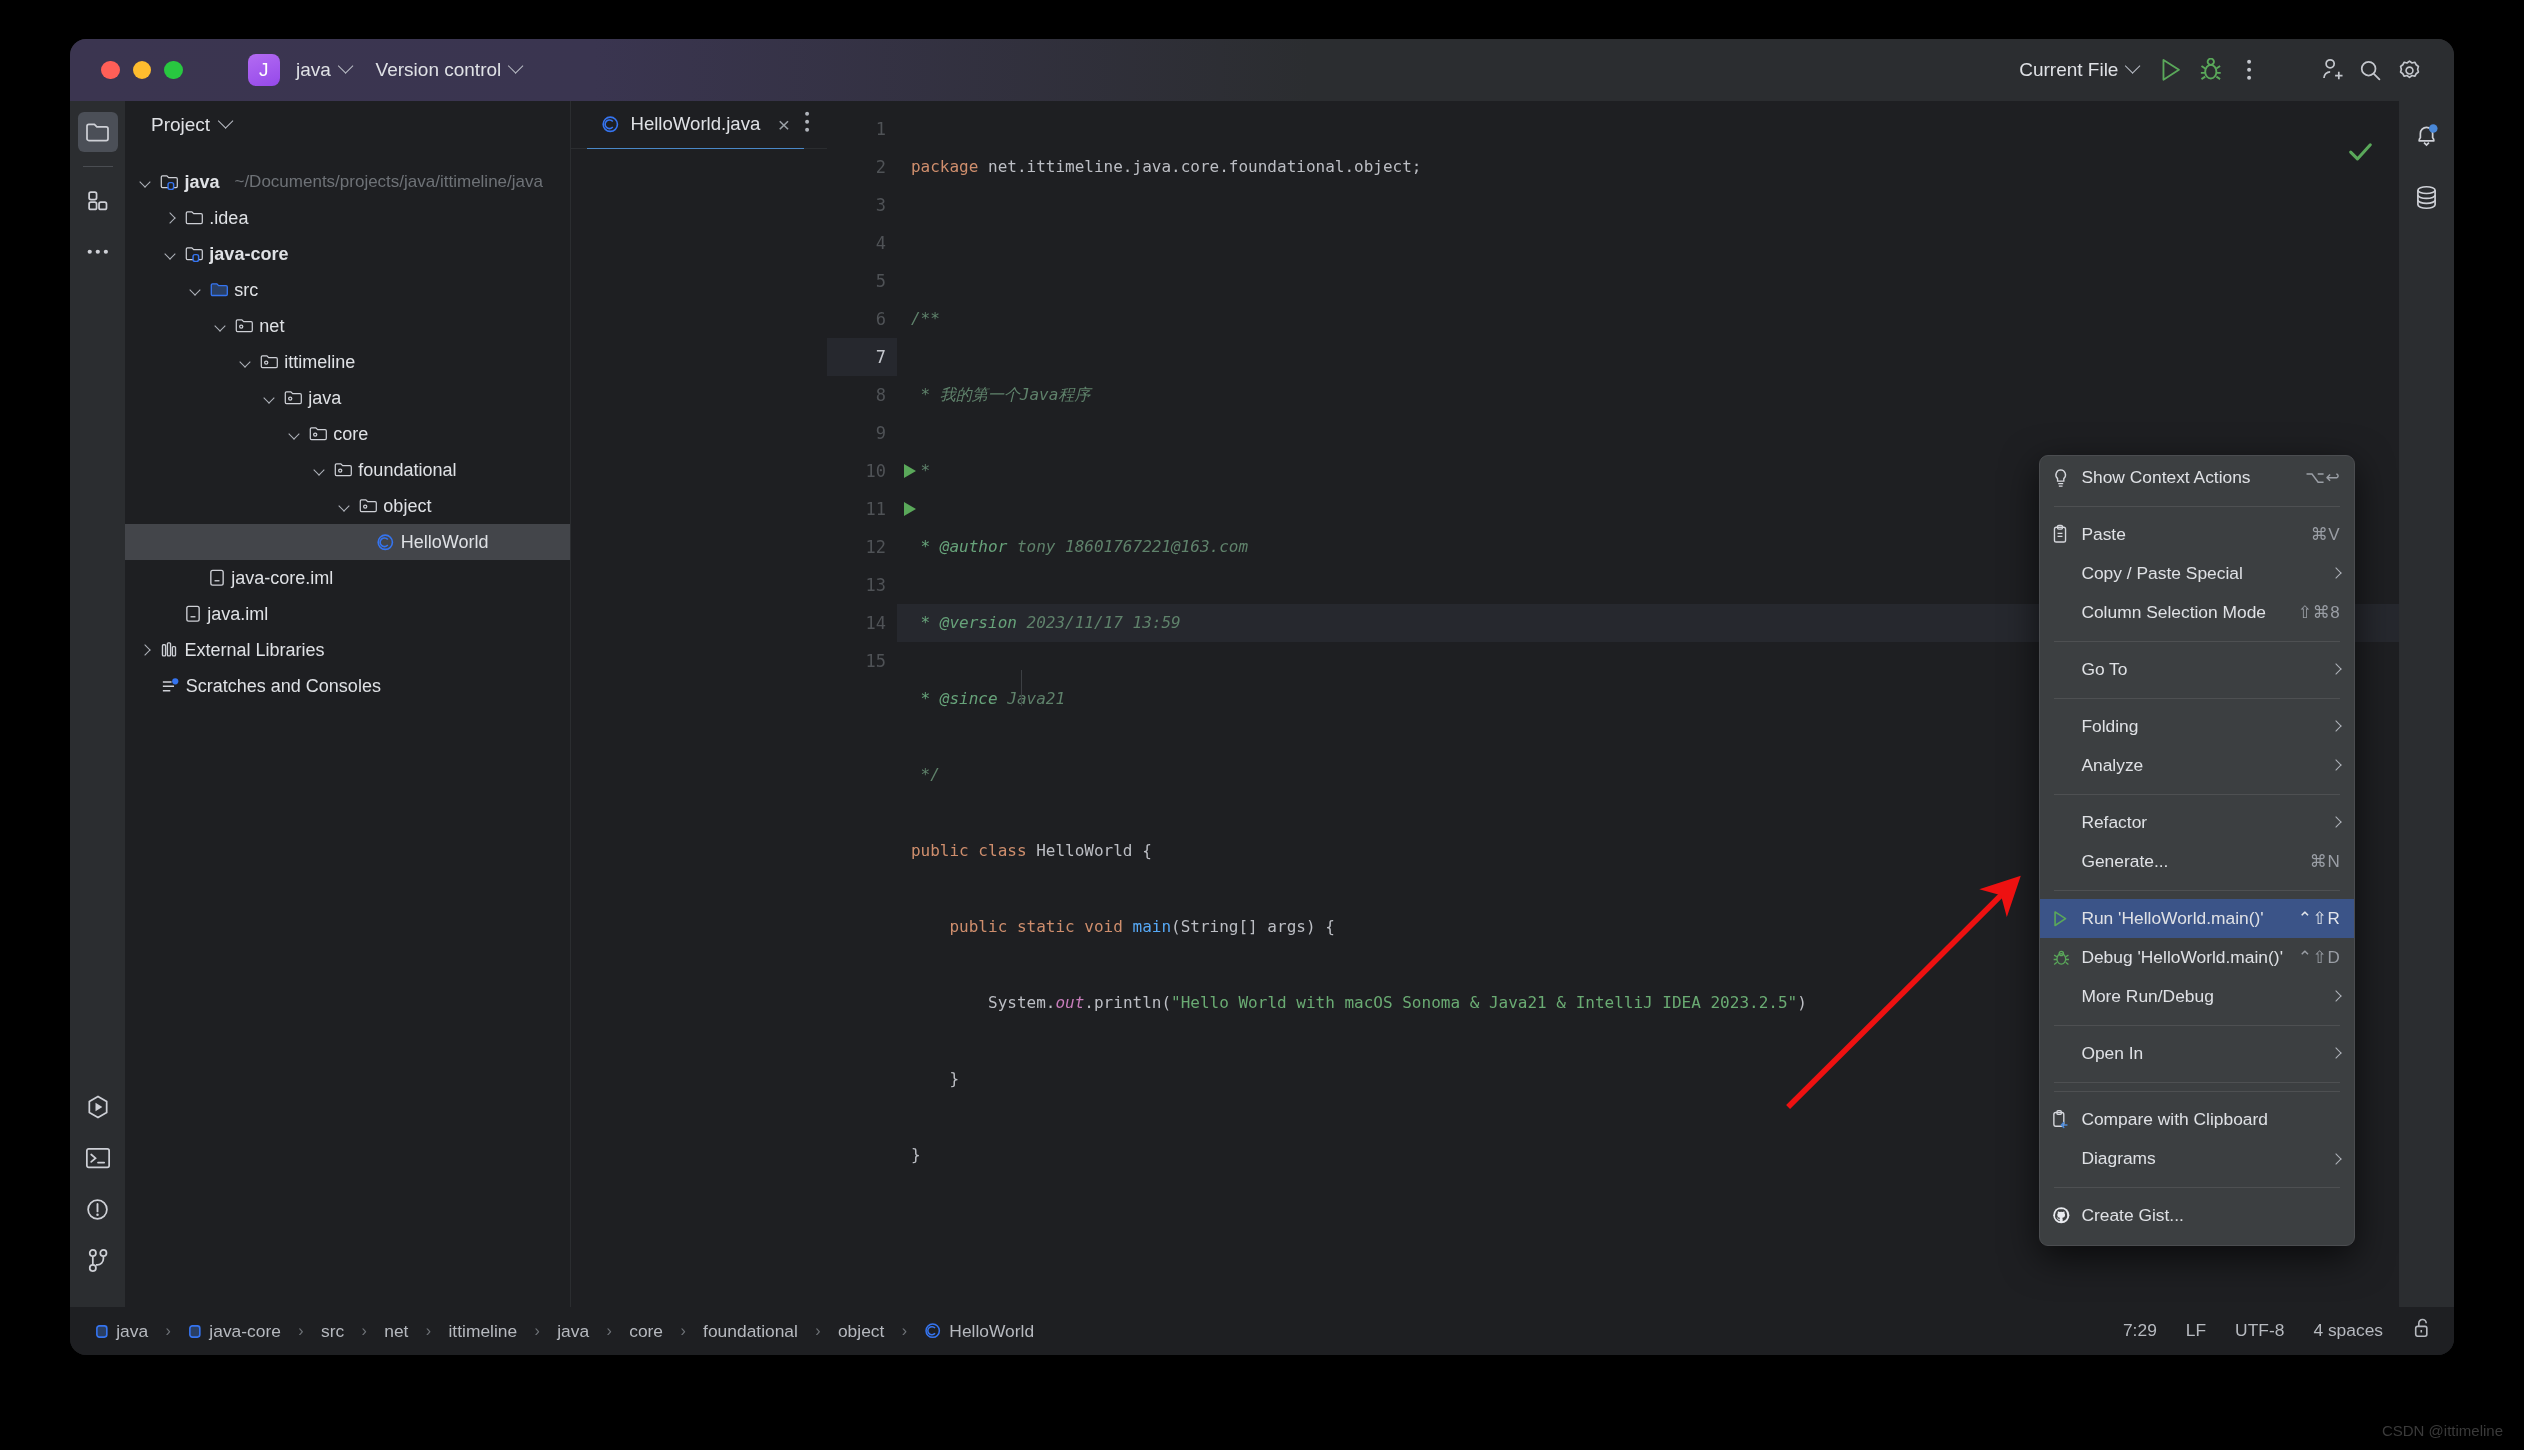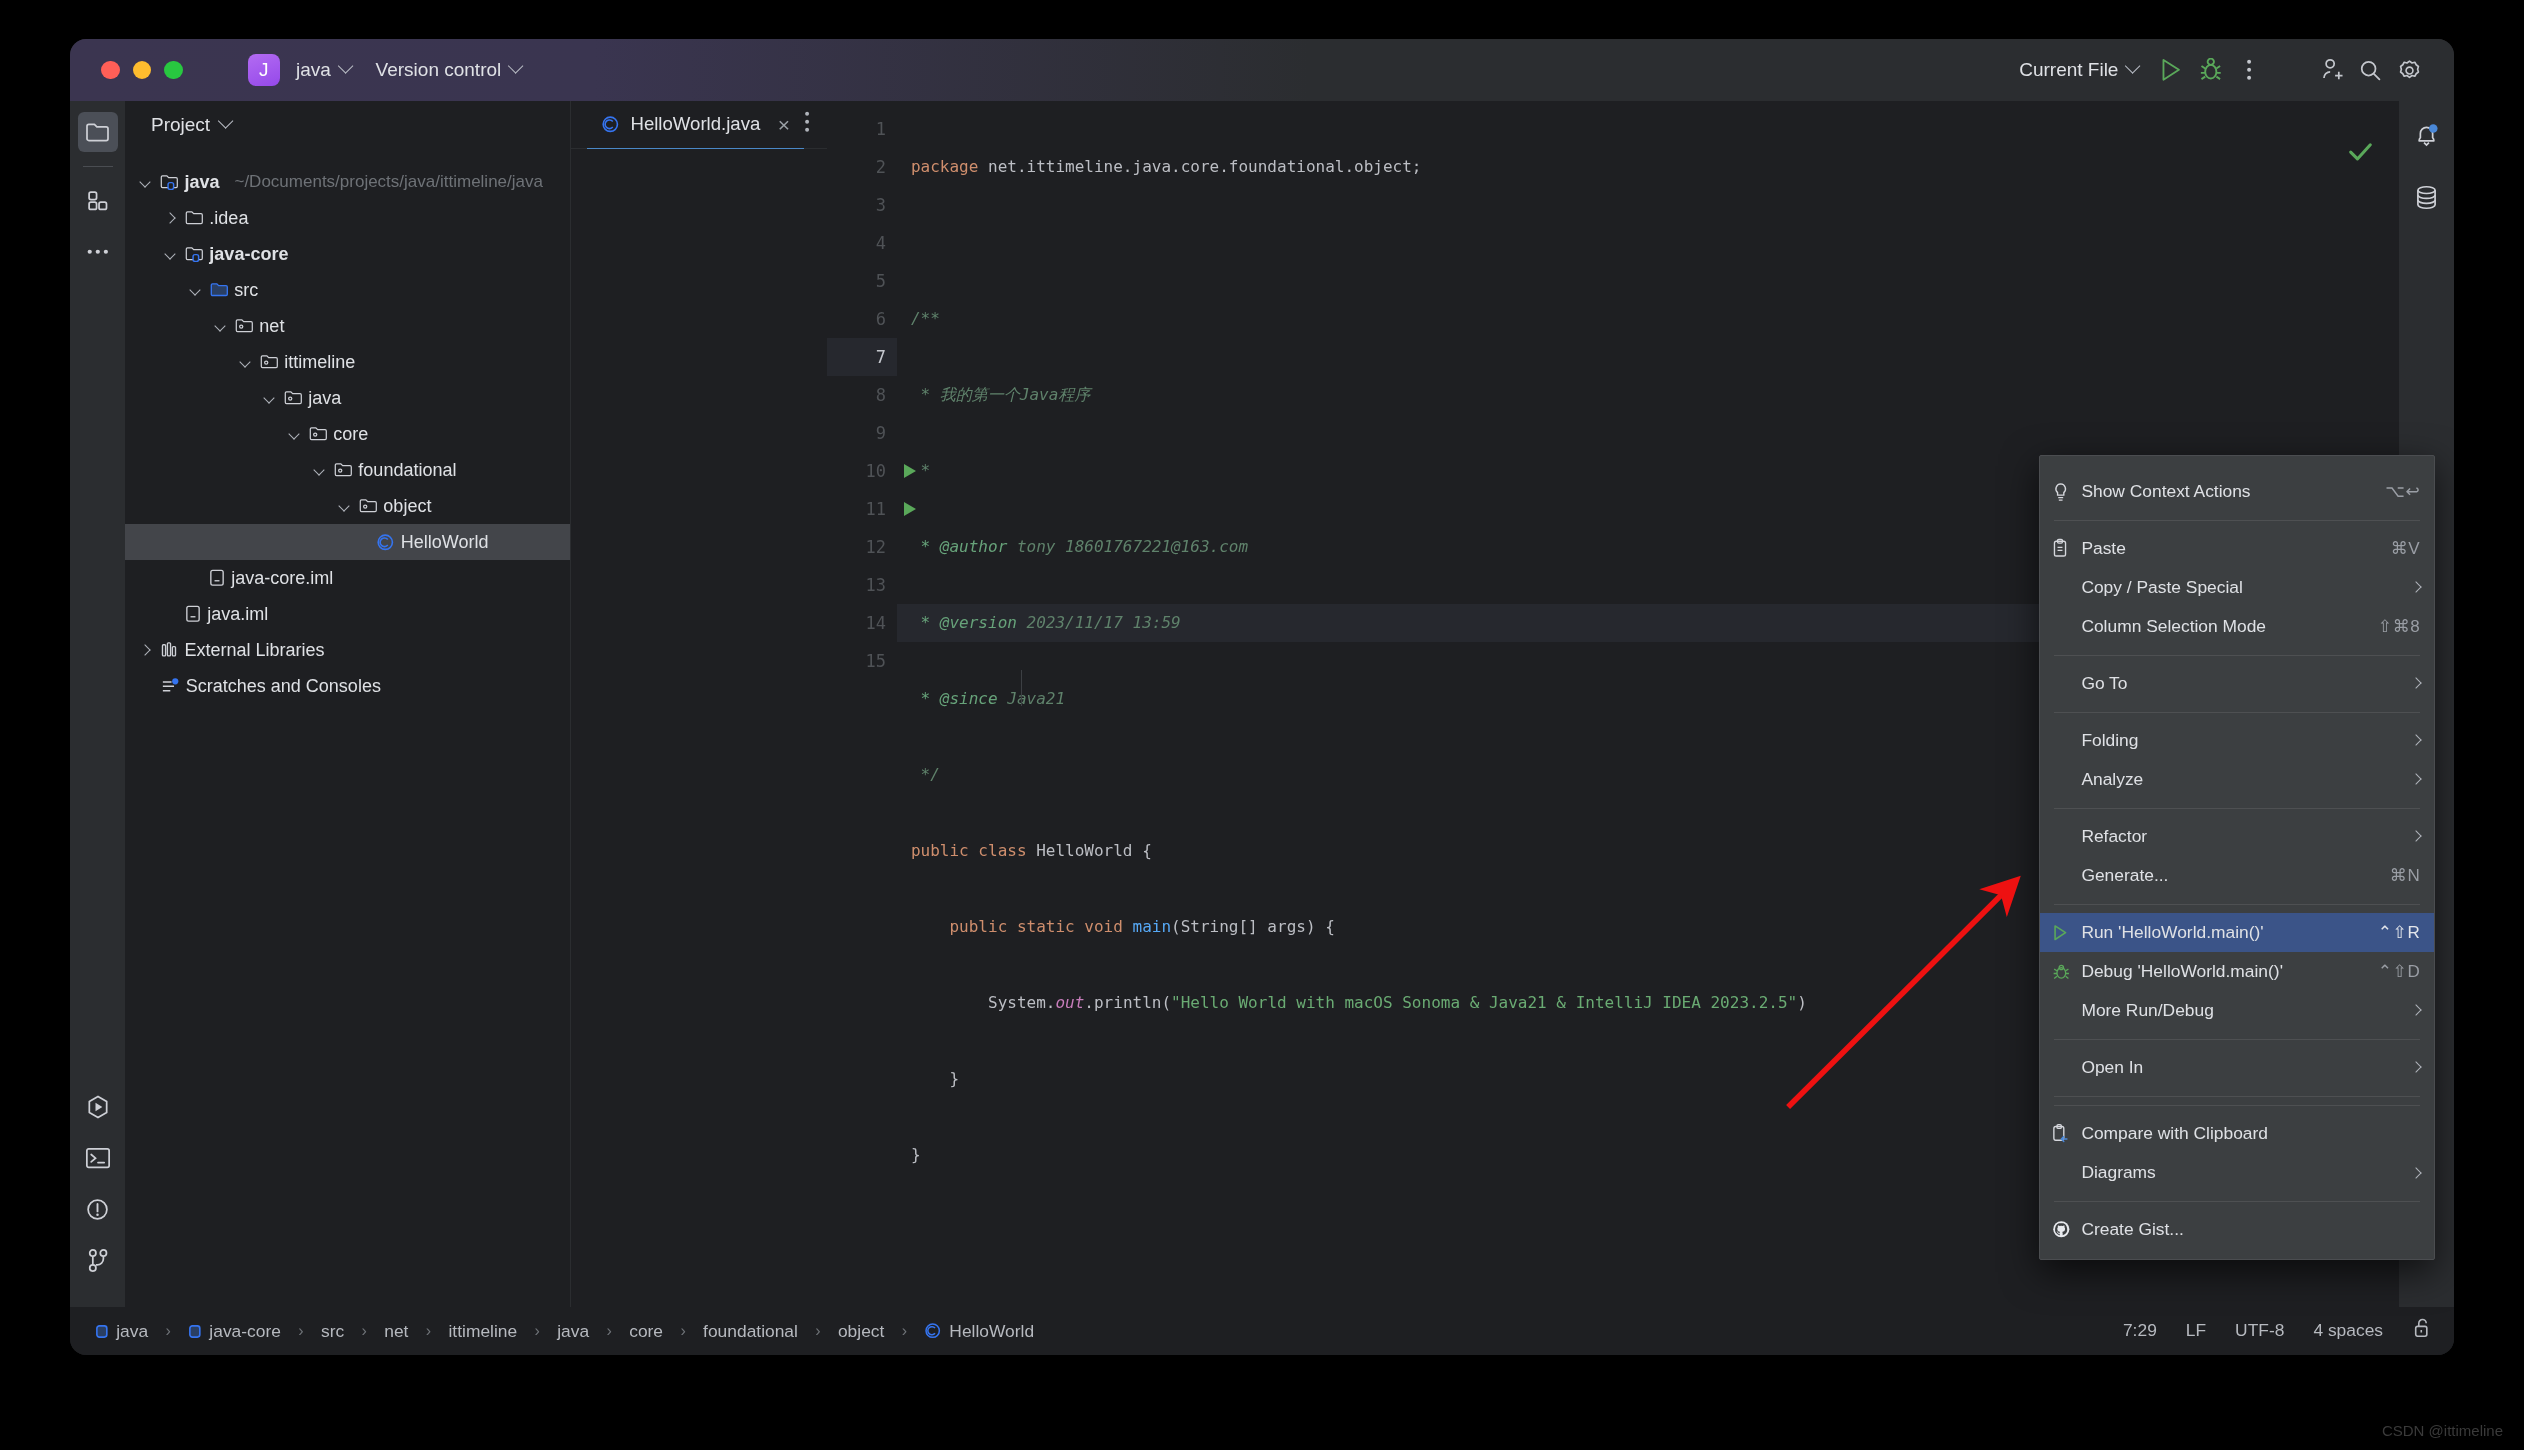--- a/index.html
+++ b/index.html
@@ -177,25 +177,25 @@
     color:#9da0a8; font-size:17.4px; gap:0;
   }
   .crumb { display:flex; align-items:center; gap:8.7px; }
   .crumb-item { display:flex; align-items:center; gap:7.5px; color:#b6b9bf; }
   .crumb-sep { color:#6e7277; font-size:16px; margin:0 8.7px; }
   .status-right { margin-left:auto; display:flex; align-items:center; gap:29px; color:#b6b9bf;}
 
   
   .ctxmenu {
     position:absolute;
-    left: 1969px; top: 416px; width: 396px;
-    background:#3c3f41; border-radius:2px;
+    left: 1969px; top: 416px; width: 316px;
+    background:#3c3f41; border-radius:9px;
     border:0.6px solid #4b4d50;
     box-shadow: 0 11.2px 37px rgba(0,0,0,0.65);
-    padding: 16px 0 10px 0;
+    padding: 2px 0 10px 0;
     z-index: 50;
   }
   .mi {
     display:flex; align-items:center; height:39px;
     padding: 0 13.7px 0 12.4px; color:#dfe1e5; font-size:17.4px;
     white-space:nowrap;
   }
   .mi.hl { background:#3b5488; }
   .mi-ico { width:29px; flex:0 0 29px; display:flex; align-items:center; justify-content:flex-start; }
   .mi-label { flex:1; }

